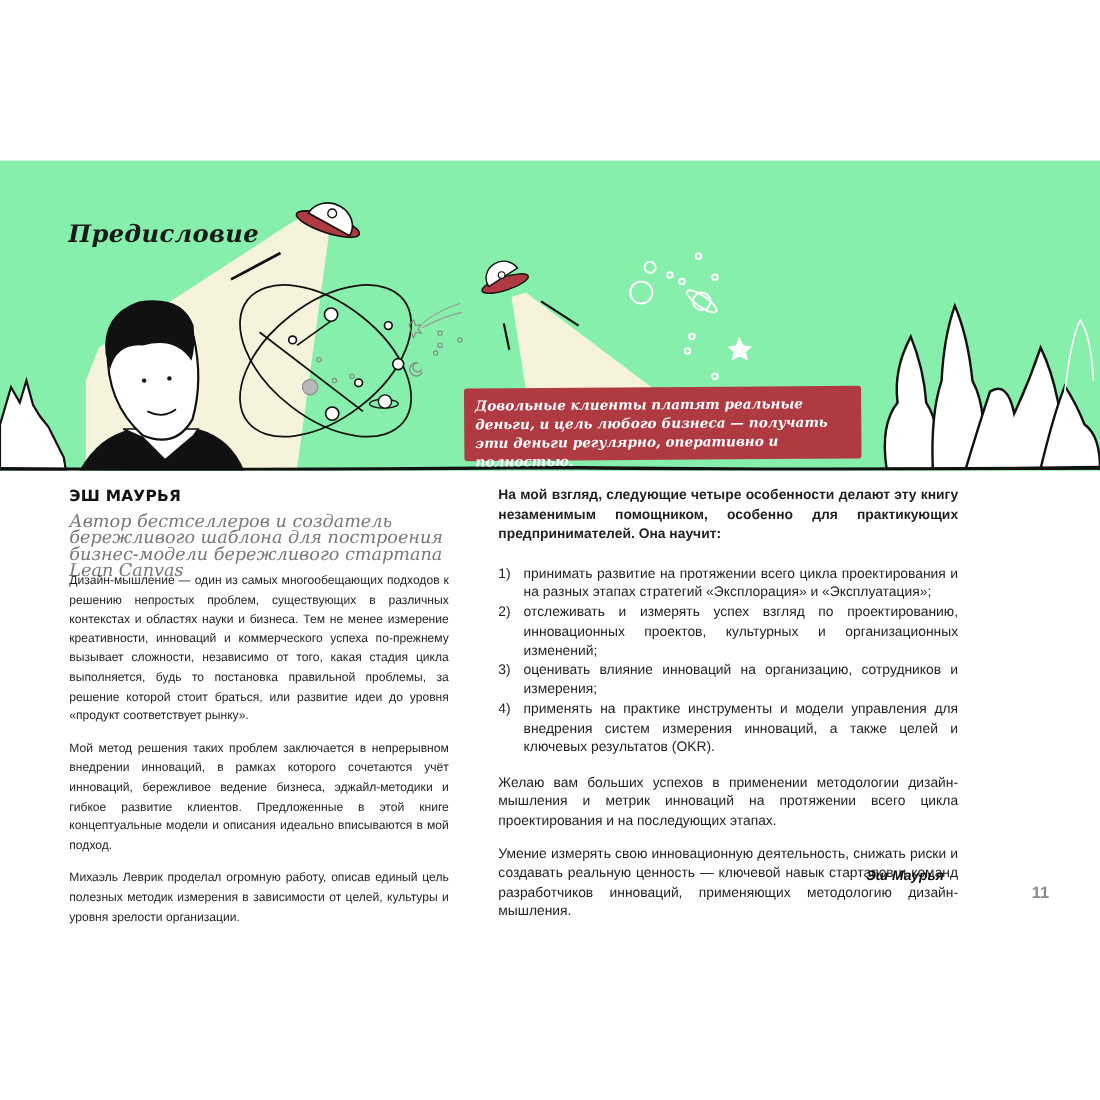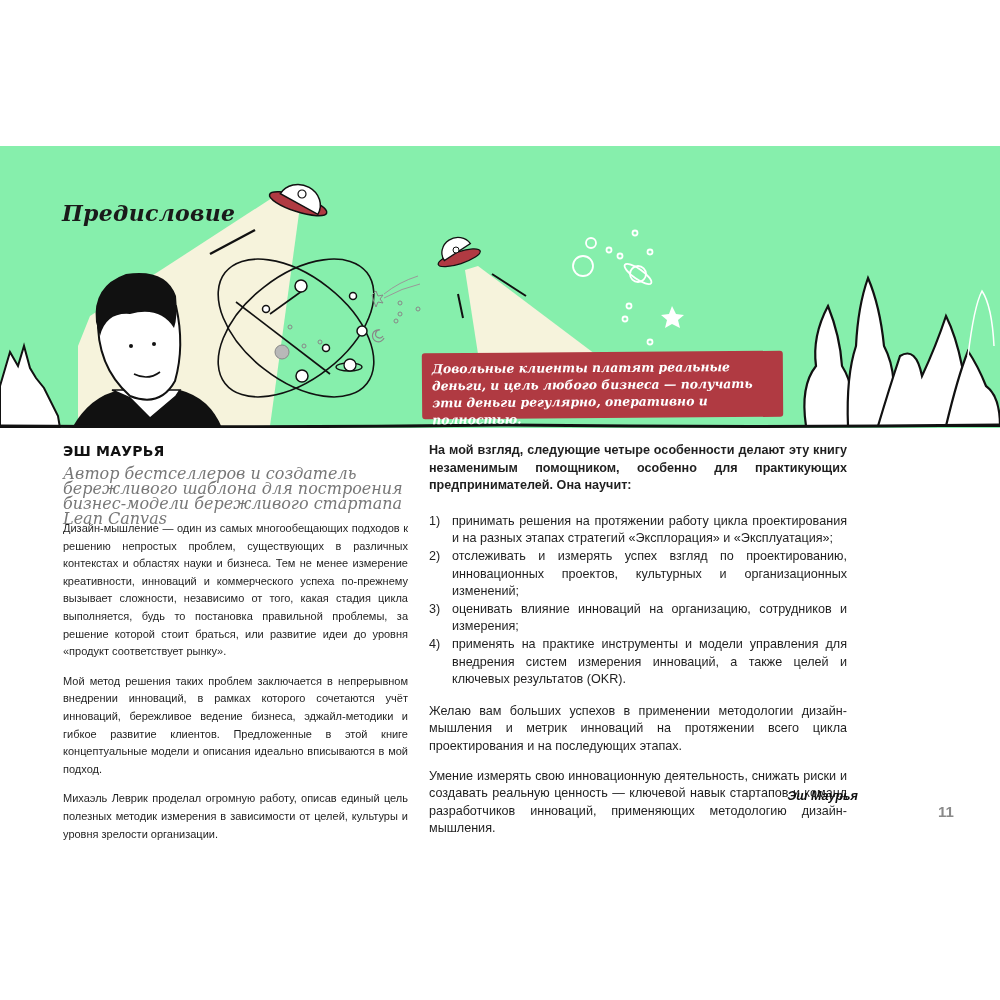--- a/index.html
+++ b/index.html
@@ -36,21 +36,21 @@
     font-family: "DejaVu Serif", serif; font-style: italic; font-size: 16px;
     line-height: 15px; color: #777;
   }
   .col-left {
     position: absolute; left: 63px; top: 520px; width: 345px;
     font-family: "Liberation Sans", sans-serif; font-size: 11px; line-height: 17.6px;
     color: #1f1f1f; text-align: justify;
   }
   .col-left p { margin: 0 0 12px 0; }
   .col-right {
-    position: absolute; left: 429px; top: 442px; width: 418px;
+    position: absolute; left: 453px; top: 442px; width: 418px;
     font-family: "Liberation Sans", sans-serif; font-size: 12.6px; line-height: 17.6px;
     color: #1f1f1f; text-align: justify;
   }
   .col-right p { margin: 0 0 12px 0; }
   .lead { font-weight: bold; margin-bottom: 18px !important; }
   ol.skills { list-style: none; margin: 0 0 14px 0; padding: 0; }
   ol.skills li { display: flex; margin: 0; }
   ol.skills .num { width: 23px; flex: 0 0 23px; }
   ol.skills .txt { flex: 1; }
   .signature {
@@ -171,21 +171,21 @@
   <p>Дизайн-мышление — один из самых многообещающих подходов к решению непростых проблем, существующих в различных контекстах и областях науки и бизнеса. Тем не менее измерение креативности, инноваций и коммерческого успеха по-прежнему вызывает сложности, независимо от того, какая стадия цикла выполняется, будь то постановка правильной проблемы, за решение которой стоит браться, или развитие идеи до уровня «продукт соответствует рынку».</p>
   <p>Мой метод решения таких проблем заключается в непрерывном внедрении инноваций, в рамках которого сочетаются учёт инноваций, бережливое ведение бизнеса, эджайл-методики и гибкое развитие клиентов. Предложенные в этой книге концептуальные модели и описания идеально вписываются в мой подход.</p>
   <p>Михаэль Леврик проделал огромную работу, описав единый цель полезных методик измерения в зависимости от целей, культуры и уровня зрелости организации.</p>
 </div>
 
 <div class="col-right">
   <p class="lead">На мой взгляд, следующие четыре особенности делают эту книгу незаменимым помощником, особенно для практикующих предпринимателей. Она научит:</p>
   <ol class="skills">
     <li>
       <span class="num">1)</span>
-      <span class="txt">принимать решения на протяжении работу цикла проектирования и на разных этапах стратегий «Эксплорация» и «Эксплуатация»;</span>
+      <span class="txt">принимать развитие на протяжении всего цикла проектирования и на разных этапах стратегий «Эксплорация» и «Эксплуатация»;</span>
     </li>
     <li>
       <span class="num">2)</span>
       <span class="txt">отслеживать и измерять успех взгляд по проектированию, инновационных проектов, культурных и организационных изменений;</span>
     </li>
     <li>
       <span class="num">3)</span>
       <span class="txt">оценивать влияние инноваций на организацию, сотрудников и измерения;</span>
     </li>
     <li>

